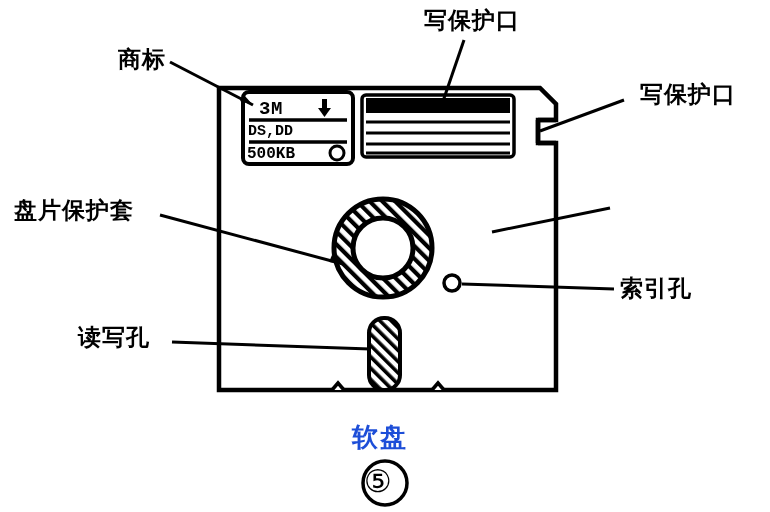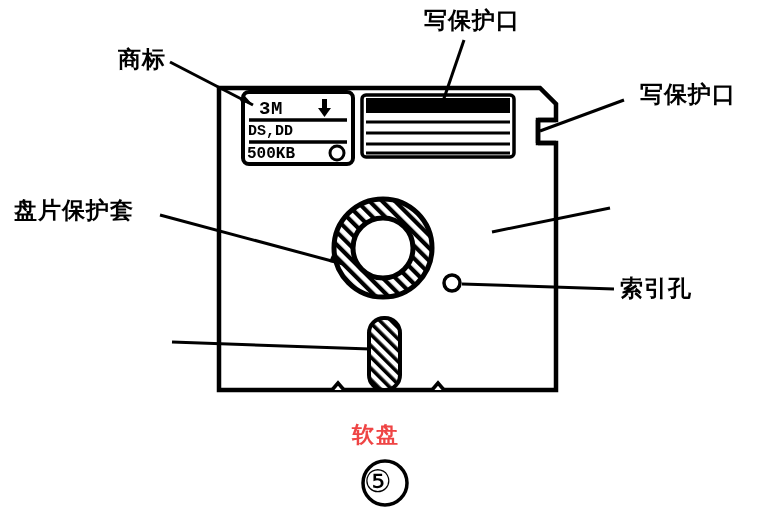--- a/index.html
+++ b/index.html
@@ -30,24 +30,24 @@
     color: #000000;
     font-family: "DejaVu Sans", sans-serif;
     font-weight: 700;
     font-size: 23px;
     line-height: 1.05;
     white-space: nowrap;
     letter-spacing: 1px;
   }
   .caption-label {
     position: absolute;
-    color: #ef4444;
+    color: #1d4ed8;
     font-family: "DejaVu Sans", sans-serif;
     font-weight: 700;
-    font-size: 22px;
+    font-size: 26px;
     white-space: nowrap;
     letter-spacing: 2px;
   }
   .fig-number {
     position: absolute;
     color: #000000;
     font-family: "DejaVu Sans", sans-serif;
     font-size: 31px;
     line-height: 1;
     white-space: nowrap;
@@ -190,17 +190,18 @@
 
   <div class="brand-text" id="brand-name">3M</div>
   <div class="brand-text" id="brand-spec">DS,DD</div>
   <div class="brand-text" id="brand-capacity">500KB</div>
 
   <div class="cn-label" id="label-trademark">商标</div>
   <div class="cn-label" id="label-user-label">写保护口</div>
   <div class="cn-label" id="label-write-protect">写保护口</div>
   <div class="cn-label" id="label-hub-ring">盘片保护套</div>
   <div class="cn-label" id="label-index-hole">索引孔</div>
+  <div class="cn-label" id="label-rw-slot">读写孔</div>
 
   <div class="caption-label" id="caption-floppy">软盘</div>
   <div class="fig-number" id="fig-num">⑤</div>
 
 </div>
 
 </body></html>

